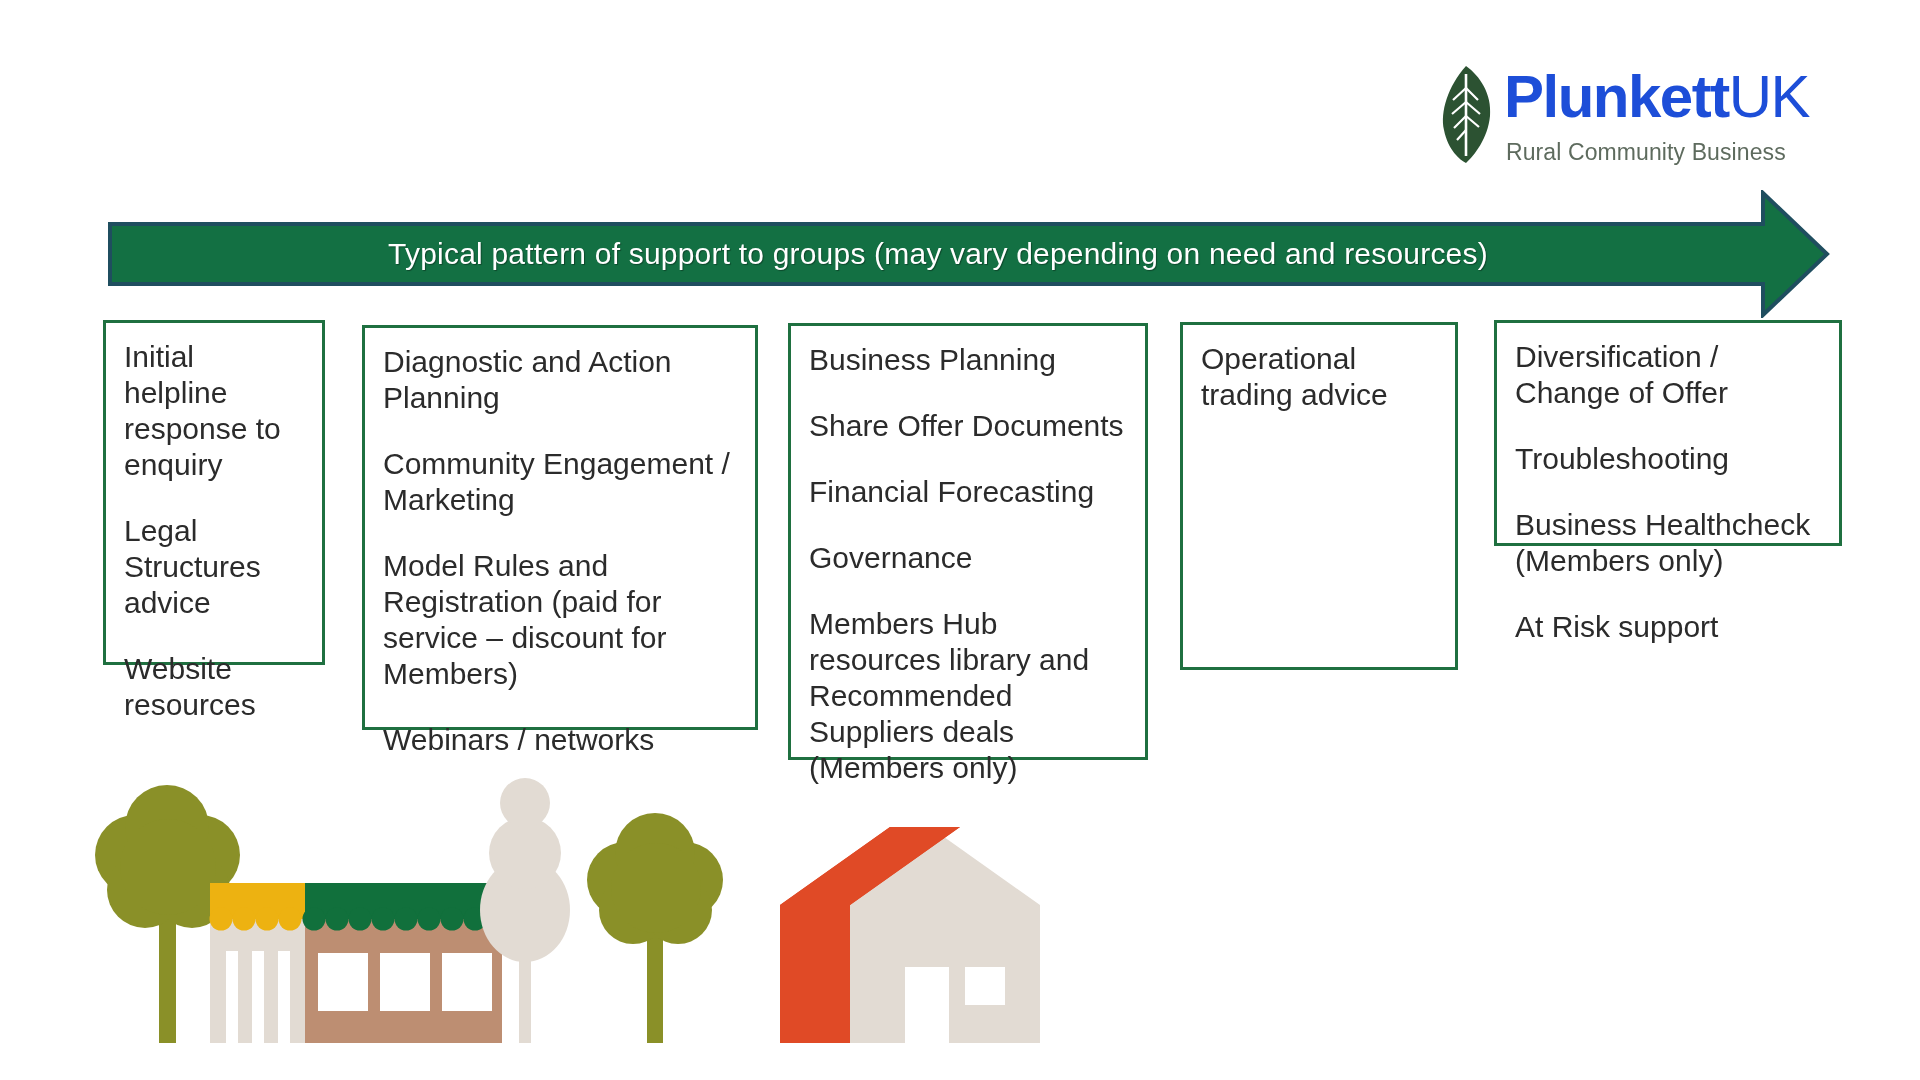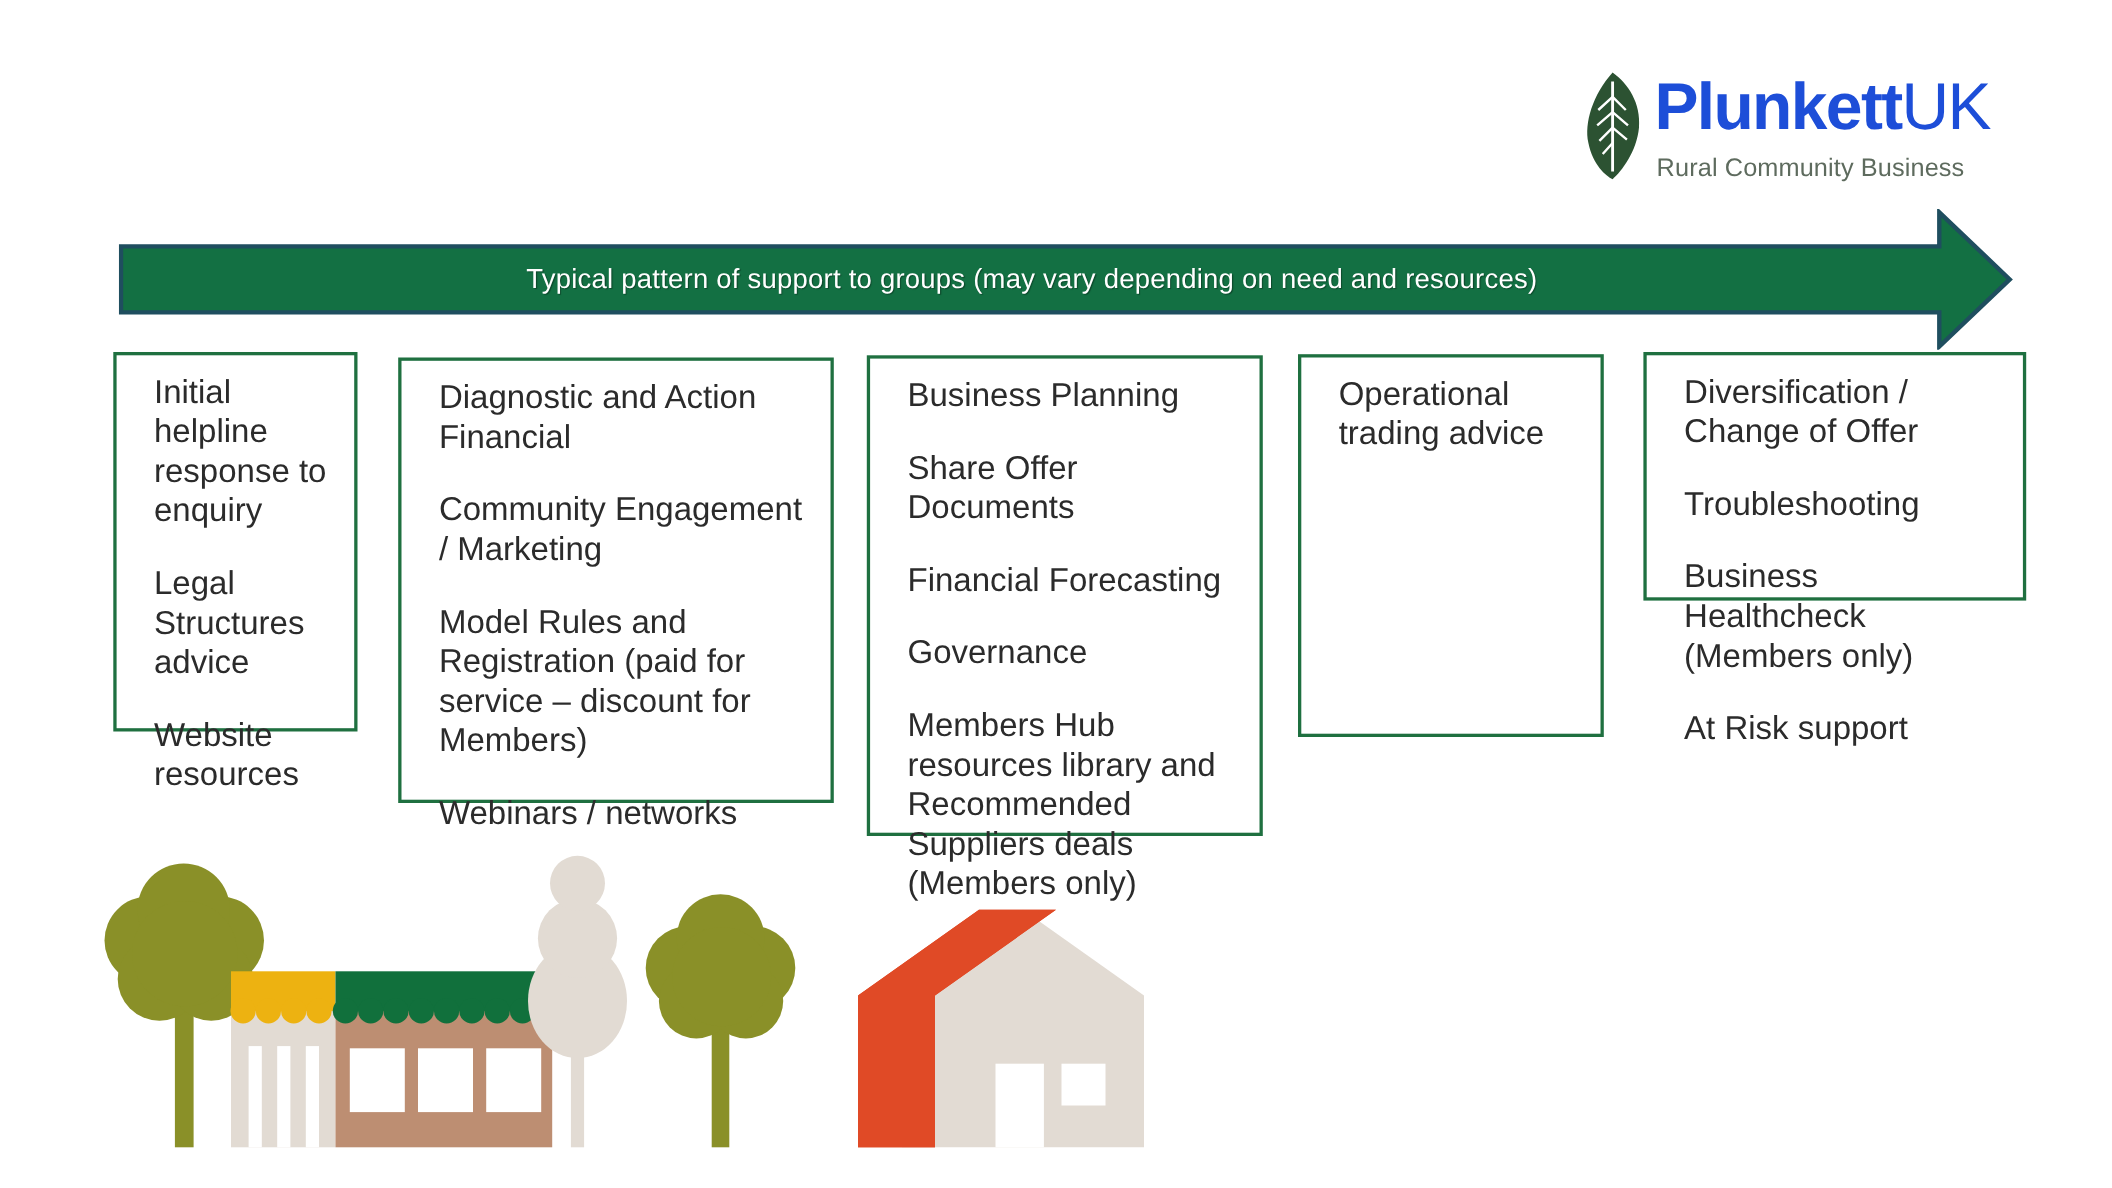--- a/index.html
+++ b/index.html
@@ -75,21 +75,21 @@
   #arrow-banner-label {
     position: absolute;
     left: 0;
     top: 0;
     width: 1660px;
     height: 128px;
     display: flex;
     align-items: center;
     justify-content: center;
     color: #ffffff;
-    font-size: 25px;
+    font-size: 30px;
     letter-spacing: 0.2px;
     text-shadow: 1px 1px 1px rgba(0,0,0,0.35);
     pointer-events: none;
   }
 
   
   #columns {
     position: absolute;
     left: 0;
     top: 0;
@@ -100,21 +100,21 @@
     position: absolute;
     border: 3px solid #1f7040;
     background: #ffffff;
     box-sizing: border-box;
     padding: 16px 18px 14px 18px;
   }
   .support-box .box-item {
     font-size: 30px;
     line-height: 36px;
     color: #2b2b2b;
-    margin: 0 0 30px 16px;
+    margin: 0 0 30px 0;
   }
   .support-box .box-item:last-child {
     margin-bottom: 0;
   }
 
   
   #illustration {
     position: absolute;
     left: 60px;
     top: 755px;
@@ -154,21 +154,21 @@
 
 <div id="columns">
 
   <div class="support-box" style="left:103px; top:320px; width:222px; height:345px;">
     <p class="box-item">Initial helpline response to enquiry</p>
     <p class="box-item">Legal Structures advice</p>
     <p class="box-item">Website resources</p>
   </div>
 
   <div class="support-box" style="left:362px; top:325px; width:396px; height:405px;">
-    <p class="box-item">Diagnostic and Action Financial</p>
+    <p class="box-item">Diagnostic and Action Planning</p>
     <p class="box-item">Community Engagement / Marketing</p>
     <p class="box-item">Model Rules and Registration (paid for service – discount for Members)</p>
     <p class="box-item">Webinars / networks</p>
   </div>
 
   <div class="support-box" style="left:788px; top:323px; width:360px; height:437px;">
     <p class="box-item">Business Planning</p>
     <p class="box-item">Share Offer Documents</p>
     <p class="box-item">Financial Forecasting</p>
     <p class="box-item">Governance</p>

